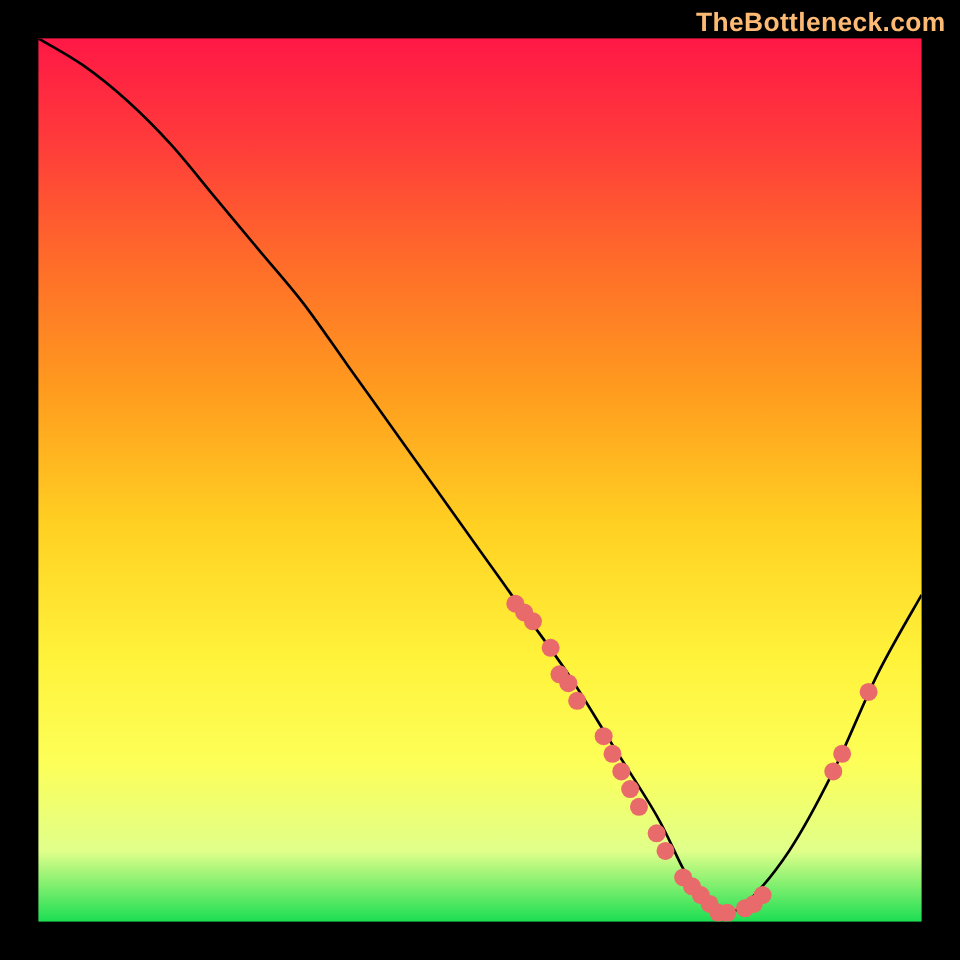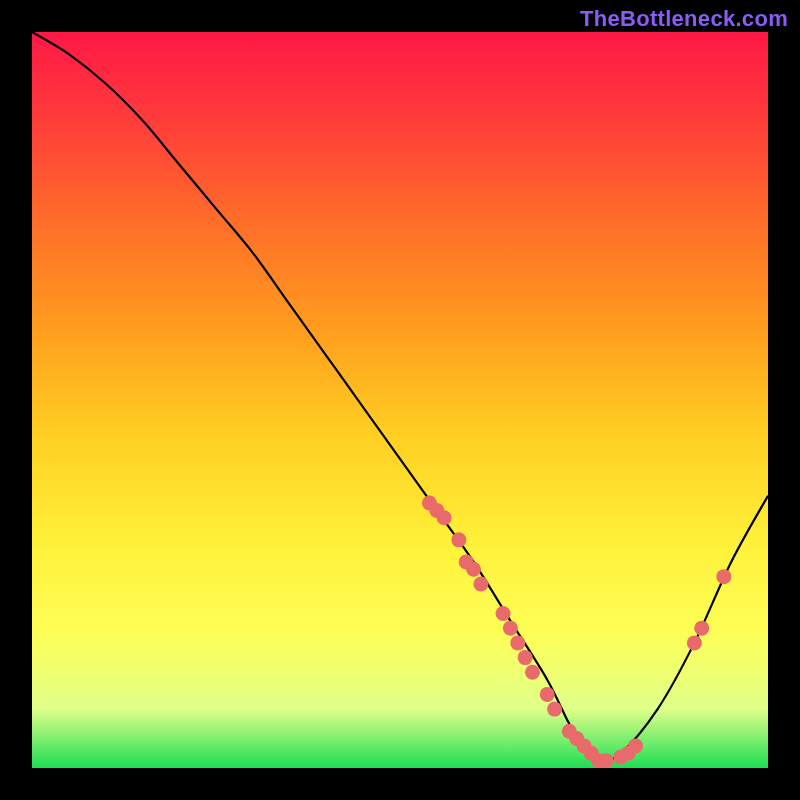--- a/index.html
+++ b/index.html
@@ -27,21 +27,21 @@
       #e0ff8a 92%,
       #1cde53 100%);
   }
   .watermark {
     position: absolute;
     top: 6px;
     right: 12px;
     font-family: Arial, Helvetica, sans-serif;
     font-size: 22px;
     font-weight: 600;
-    color: #8b5cf6;
+    color: #fdba74;
     letter-spacing: 0.3px;
   }
   svg.curve {
     position: absolute;
     left: 0;
     top: 0;
     width: 736px;
     height: 736px;
     pointer-events: none;
   }

